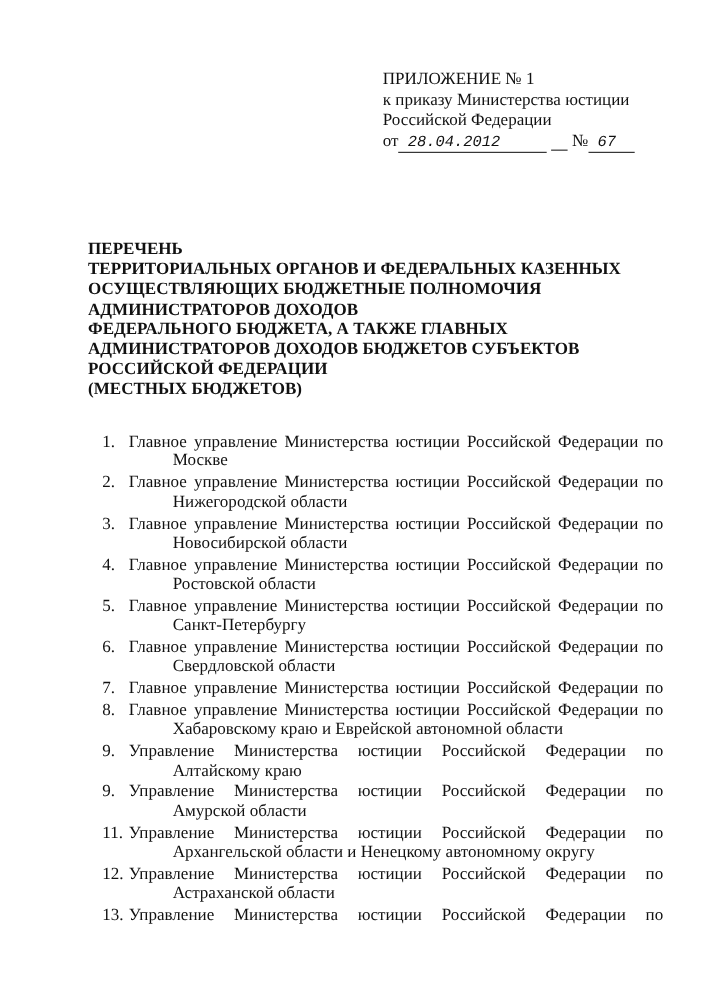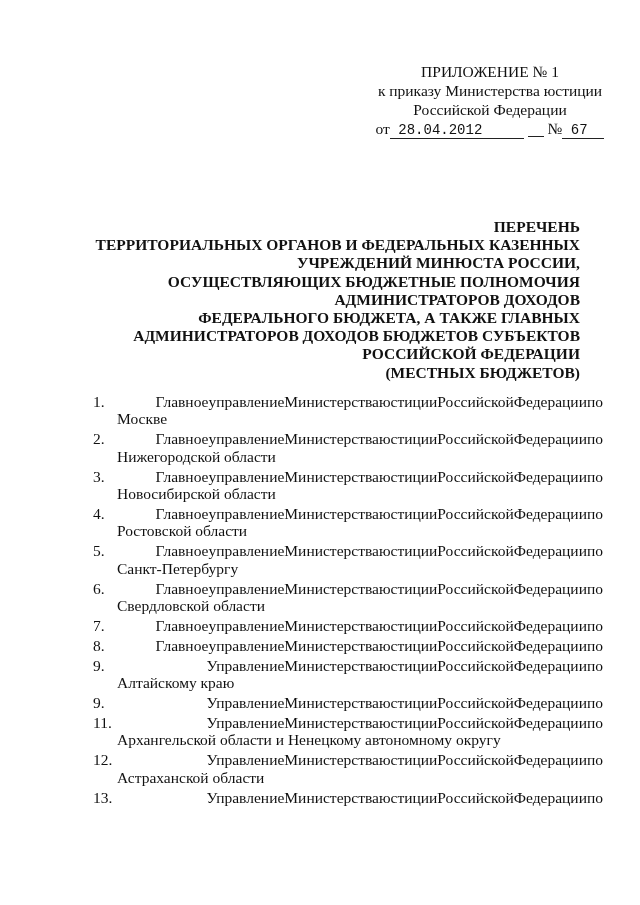--- a/index.html
+++ b/index.html
@@ -11,42 +11,43 @@
       width: 640px;
       height: 905px;
       position: relative;
       overflow: hidden;
       font-family: "Liberation Serif", "DejaVu Serif", serif;
       color: #111111;
     }
     .appendix {
       position: absolute;
       top: 62px;
-      left: 360px;
+      left: 348px;
       width: 260px;
-      text-align: center;
+      text-align: left;
       font-size: 15.5px;
       line-height: 19px;
     }
     .appendix .order-line { white-space: nowrap; }
     .appendix .mono {
       font-family: "Liberation Mono", "DejaVu Sans Mono", monospace;
       font-size: 14px;
+      font-style: italic;
     }
     .appendix .ul {
       display: inline-block;
       border-bottom: 1px solid #222;
       line-height: 15px;
     }
     .title {
       position: absolute;
       top: 218px;
       left: 80px;
       width: 500px;
-      text-align: right;
+      text-align: left;
       font-weight: bold;
       font-size: 15.5px;
       line-height: 18.2px;
     }
     .title div { white-space: nowrap; }
     .list {
       position: absolute;
       top: 393px;
       left: 93px;
       width: 510px;
@@ -58,45 +59,45 @@
       padding-left: 24px;
       margin-bottom: 2.5px;
     }
     .item .num {
       position: absolute;
       left: 0;
       top: 0;
     }
     .item .line1 {
       display: flex;
-      justify-content: flex-end;
+      justify-content: space-between;
       white-space: nowrap;
     }
     .item .line2 {
       white-space: nowrap;
+      margin-left: 40px;
     }
   </style>
 </head>
 <body>
 
 <div class="appendix">
   <div>ПРИЛОЖЕНИЕ № 1</div>
   <div>к приказу Министерства юстиции</div>
   <div>Российской Федерации</div>
   <div class="order-line">
     <span>от</span><span class="ul mono">&nbsp;<span>28.04.2012</span>&nbsp;&nbsp;&nbsp;&nbsp;&nbsp;</span>
     <span class="ul">&nbsp;&nbsp;&nbsp;&nbsp;</span>
     <span>№</span><span class="ul mono">&nbsp;<span>67</span>&nbsp;&nbsp;</span>
   </div>
 </div>
 
 <div class="title" id="title">
     <div>ПЕРЕЧЕНЬ</div>
     <div>ТЕРРИТОРИАЛЬНЫХ ОРГАНОВ И ФЕДЕРАЛЬНЫХ КАЗЕННЫХ</div>
-    <div>УЧРЕЖДЕНИЙ МИНЮСТА РОССИИ,</div>
     <div>ОСУЩЕСТВЛЯЮЩИХ БЮДЖЕТНЫЕ ПОЛНОМОЧИЯ</div>
     <div>АДМИНИСТРАТОРОВ ДОХОДОВ</div>
     <div>ФЕДЕРАЛЬНОГО БЮДЖЕТА, А ТАКЖЕ ГЛАВНЫХ</div>
     <div>АДМИНИСТРАТОРОВ ДОХОДОВ БЮДЖЕТОВ СУБЪЕКТОВ</div>
     <div>РОССИЙСКОЙ ФЕДЕРАЦИИ</div>
     <div>(МЕСТНЫХ БЮДЖЕТОВ)</div>
   </div>
 
 <div class="list" id="list">
     <div class="item">
@@ -193,20 +194,21 @@
       <span class="num">8.</span>
       <div class="line1">
         <span>Главное</span>
         <span>управление</span>
         <span>Министерства</span>
         <span>юстиции</span>
         <span>Российской</span>
         <span>Федерации</span>
         <span>по</span>
       </div>
+      <div class="line2">Хабаровскому краю и Еврейской автономной области</div>
     </div>
     <div class="item">
       <span class="num">9.</span>
       <div class="line1">
         <span>Управление</span>
         <span>Министерства</span>
         <span>юстиции</span>
         <span>Российской</span>
         <span>Федерации</span>
         <span>по</span>
@@ -216,20 +218,21 @@
     <div class="item">
       <span class="num">9.</span>
       <div class="line1">
         <span>Управление</span>
         <span>Министерства</span>
         <span>юстиции</span>
         <span>Российской</span>
         <span>Федерации</span>
         <span>по</span>
       </div>
+      <div class="line2">Амурской области</div>
     </div>
     <div class="item">
       <span class="num">11.</span>
       <div class="line1">
         <span>Управление</span>
         <span>Министерства</span>
         <span>юстиции</span>
         <span>Российской</span>
         <span>Федерации</span>
         <span>по</span>

